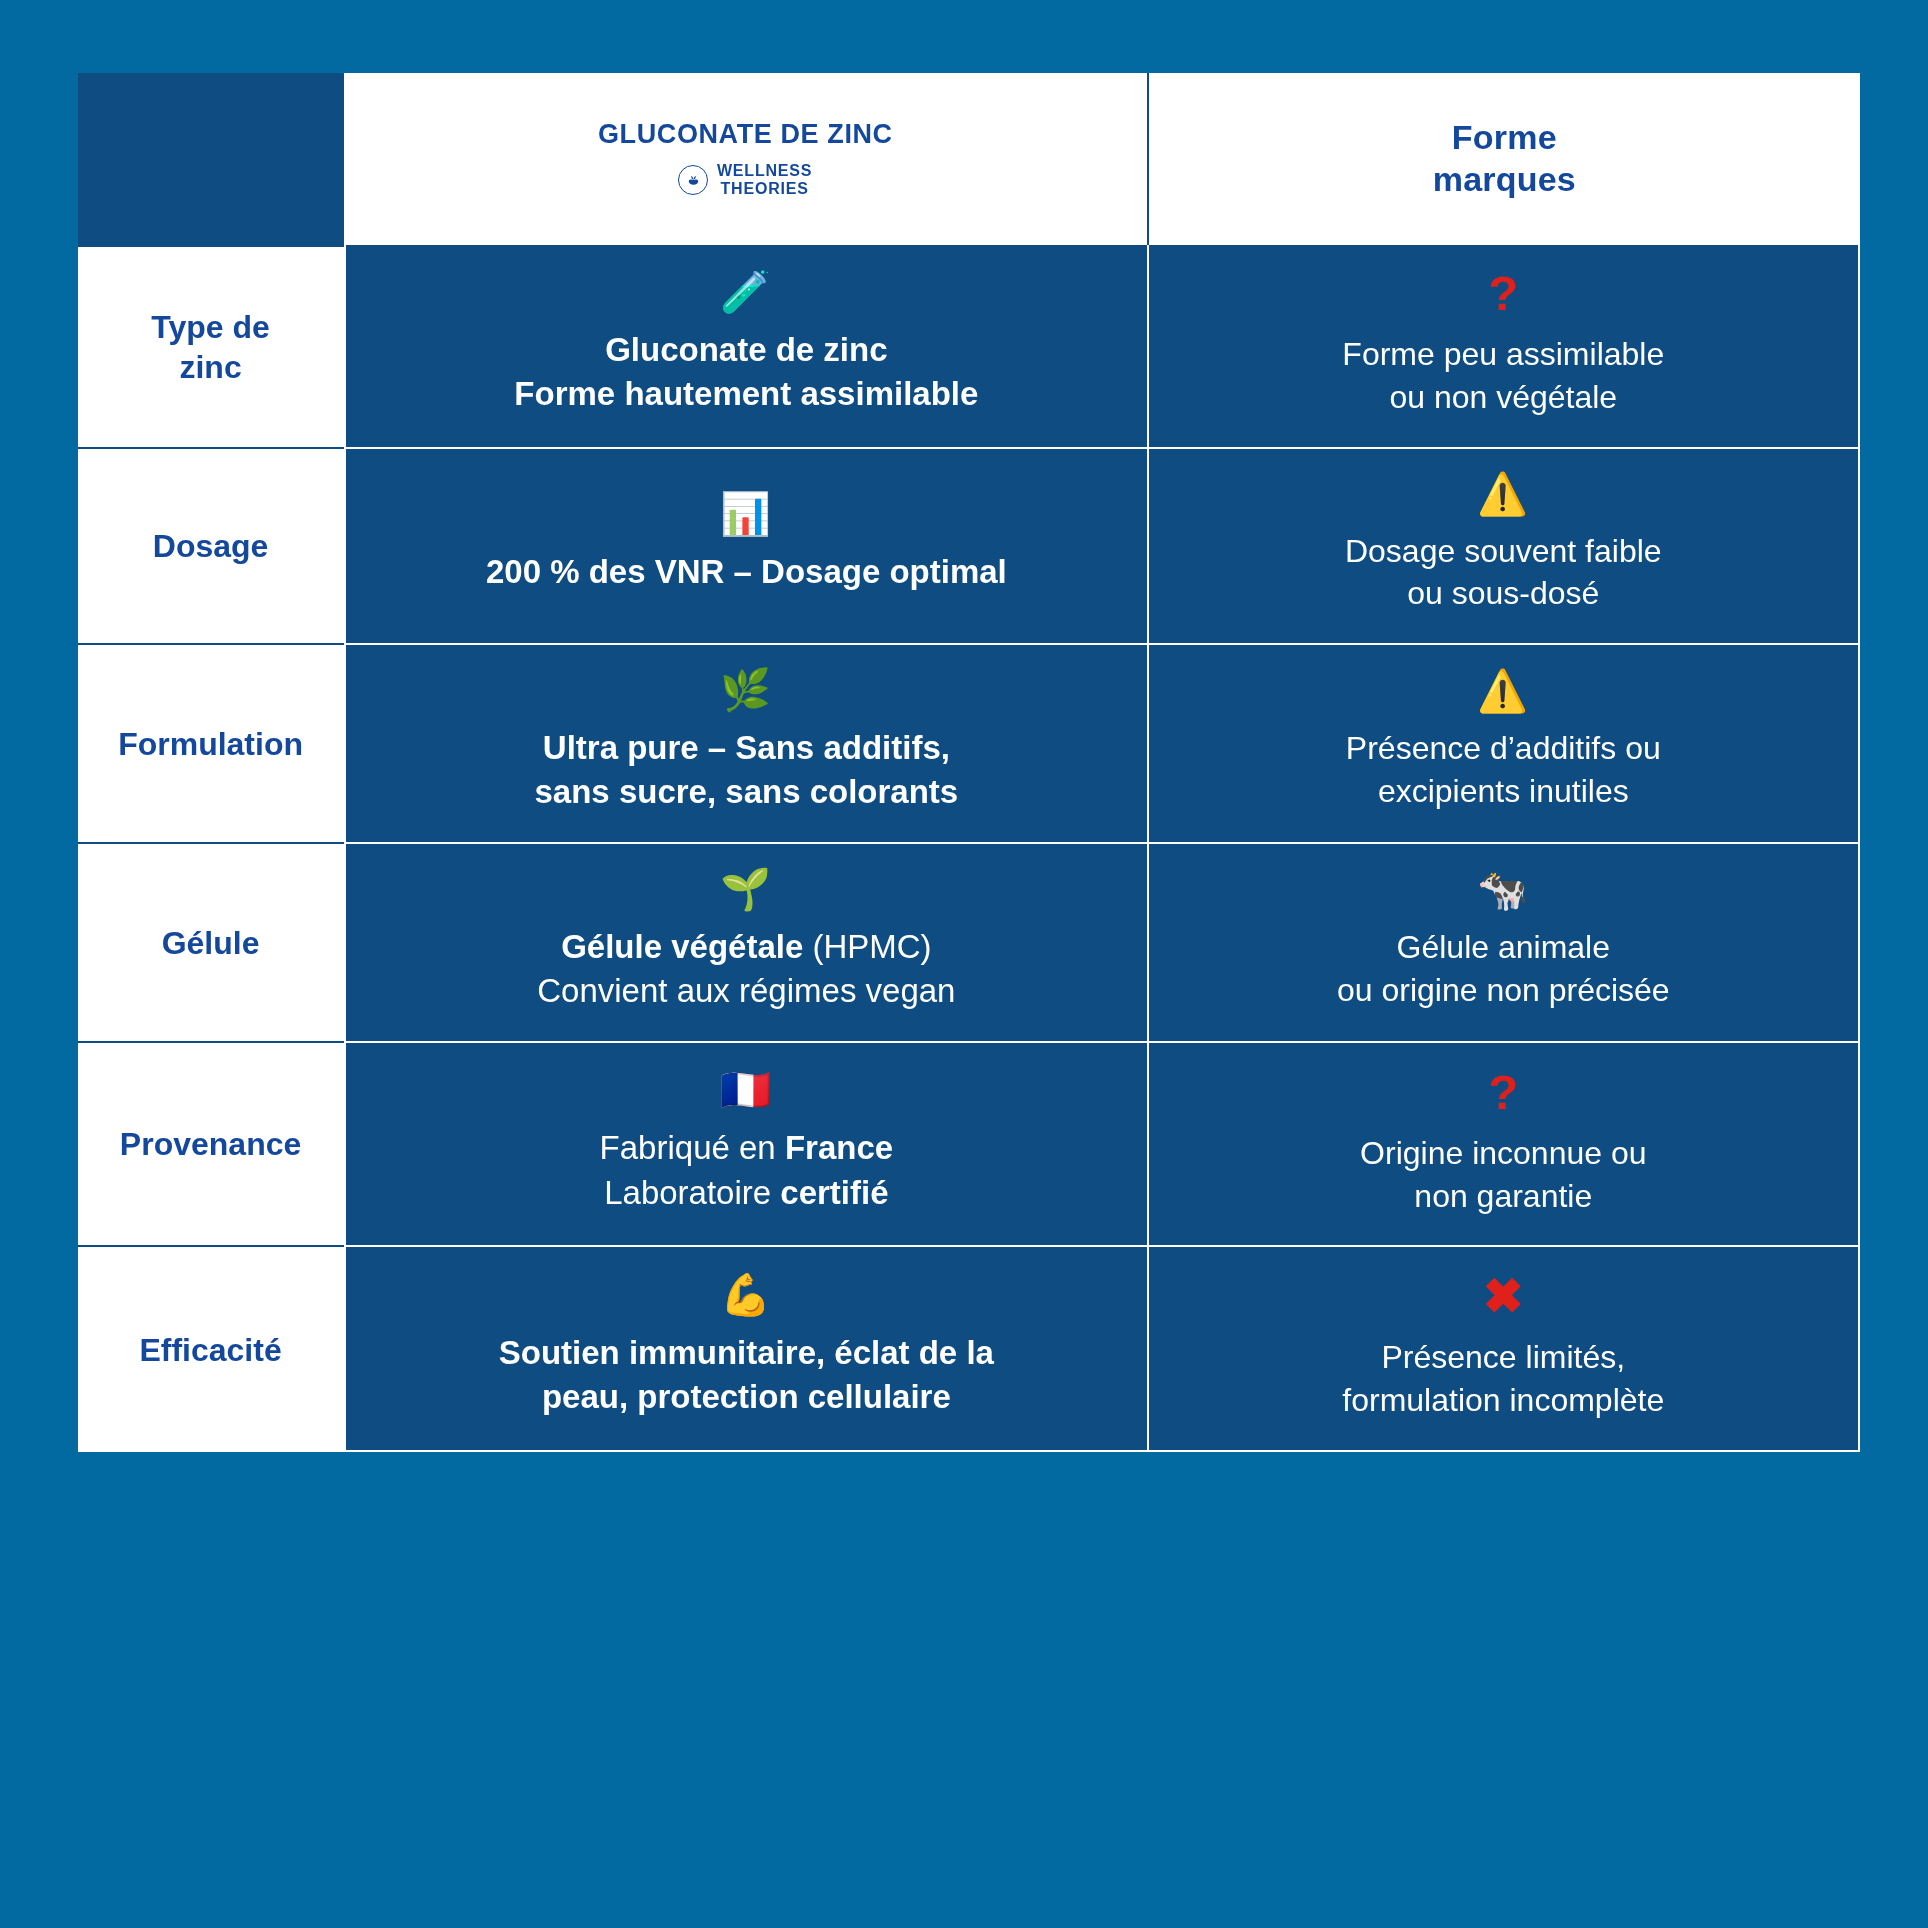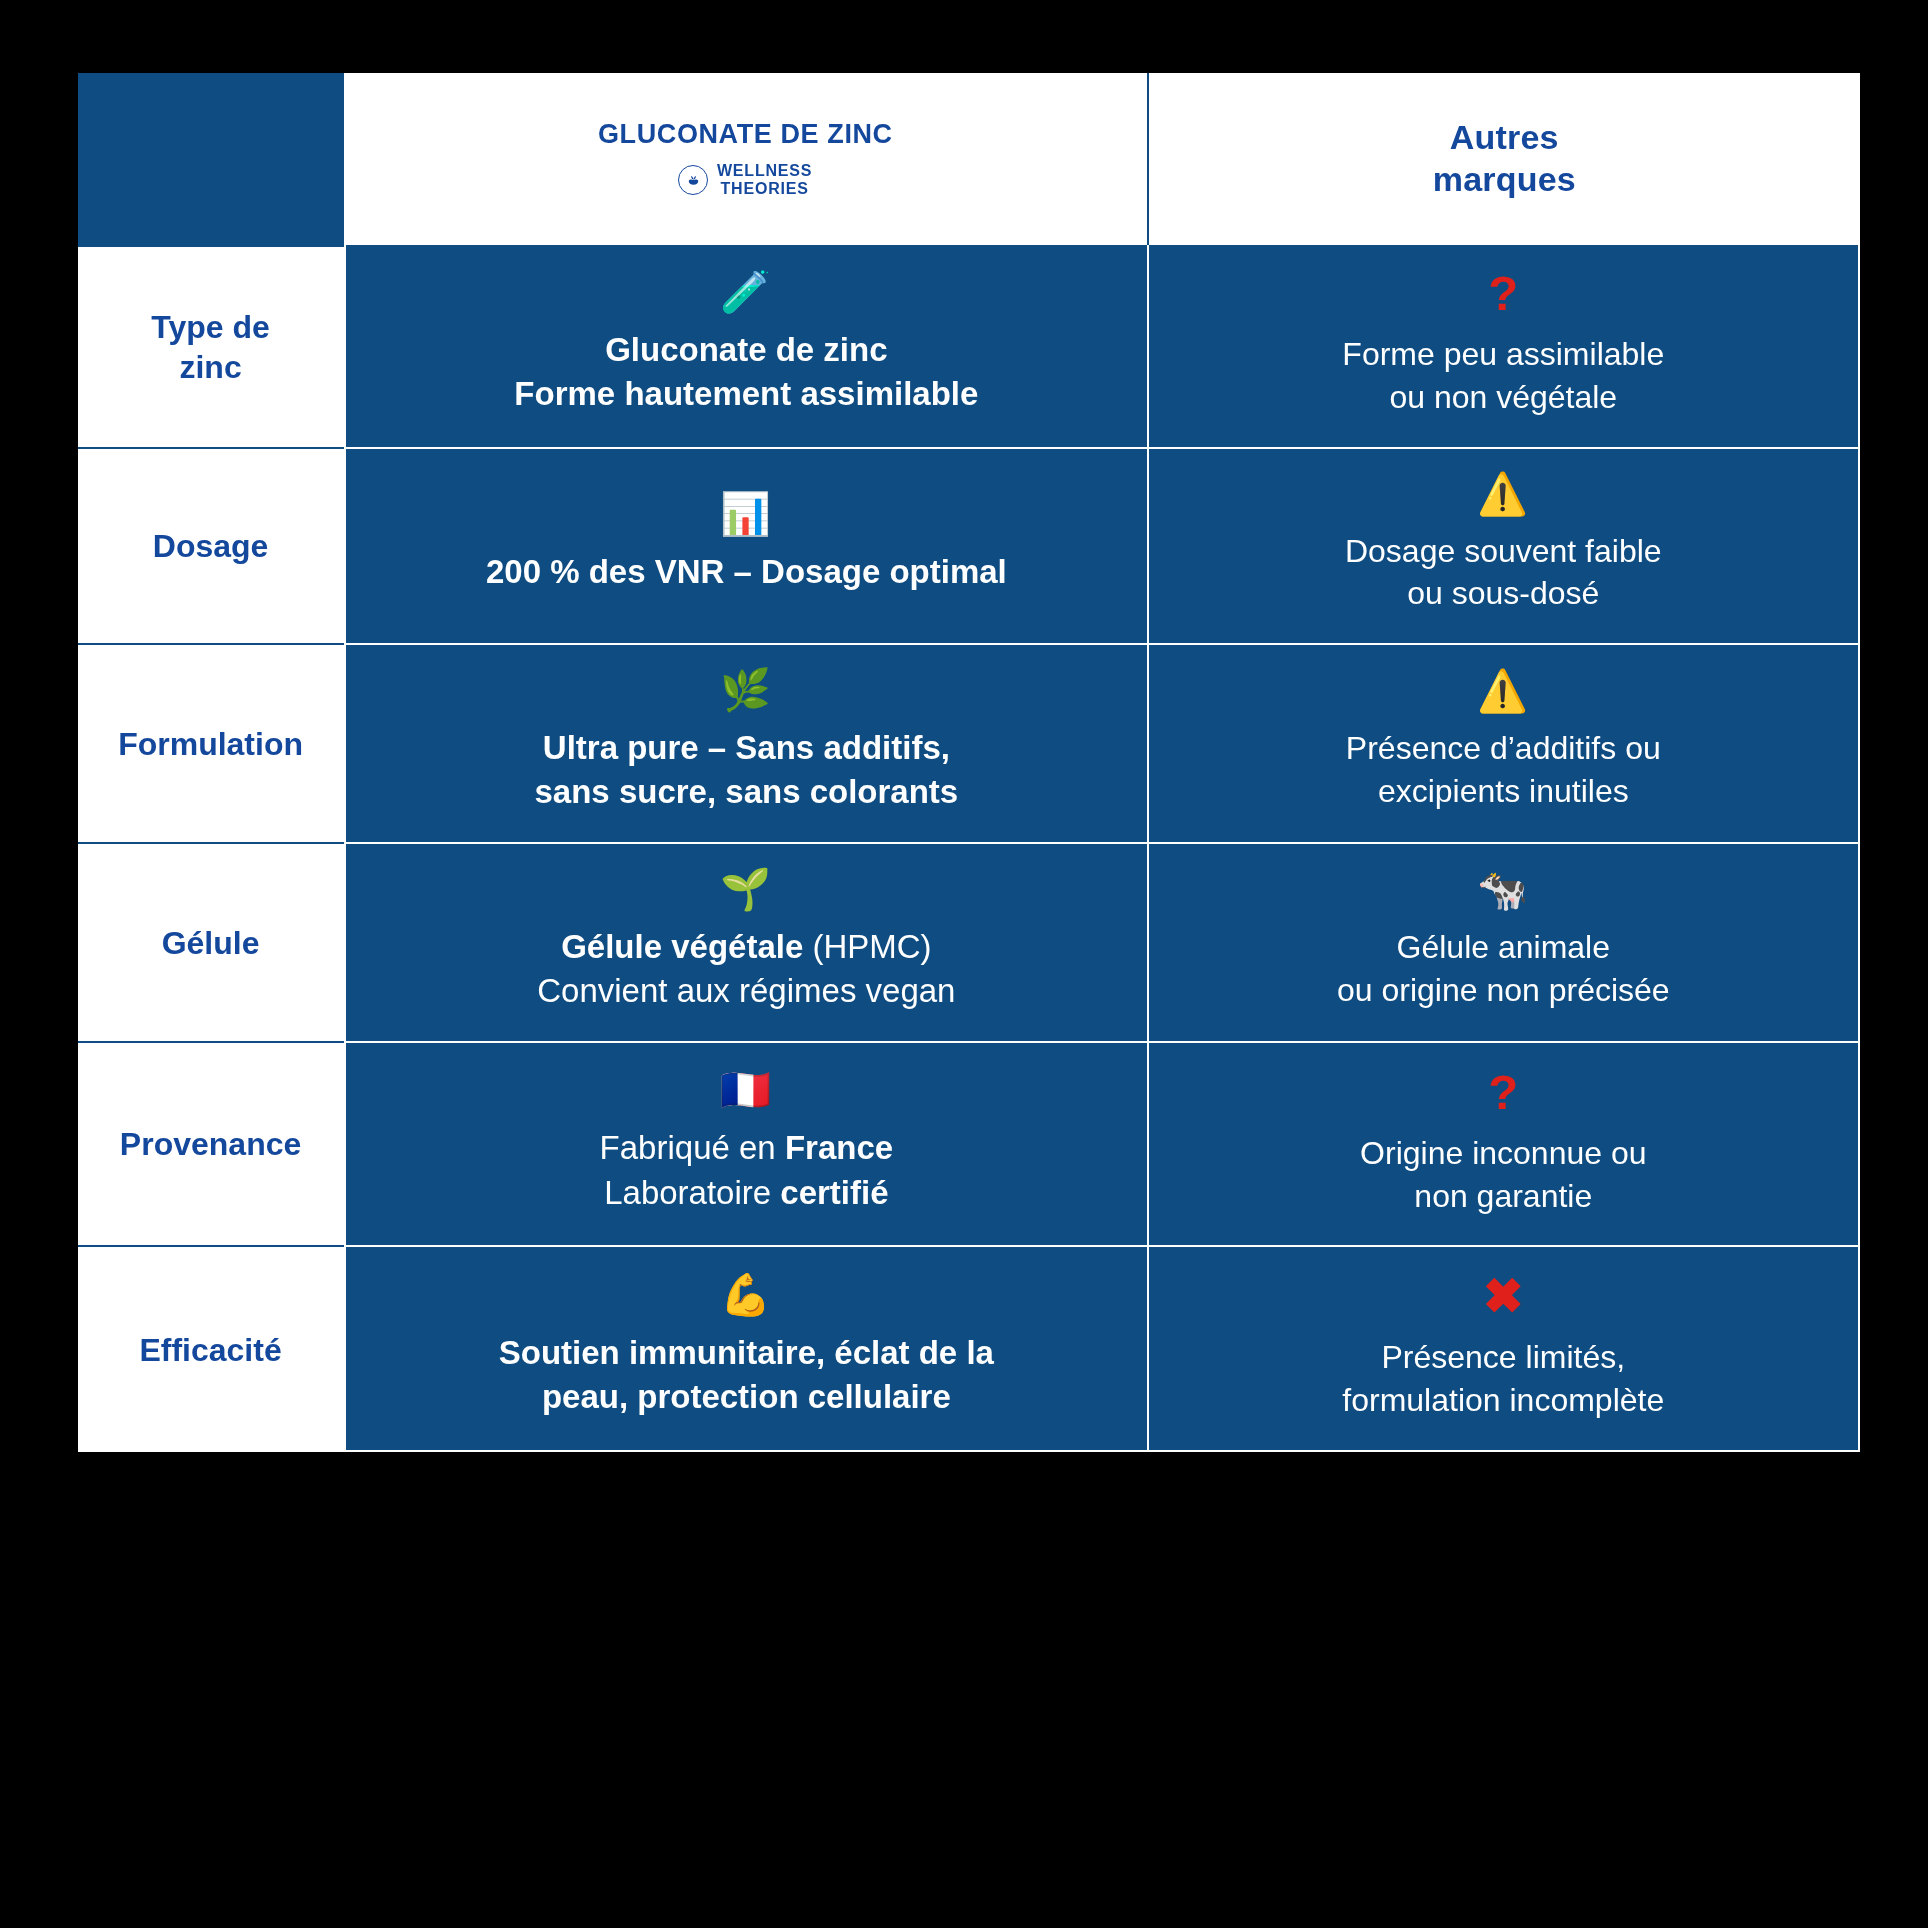--- a/index.html
+++ b/index.html
@@ -11,21 +11,21 @@
     height: 1928px;
     background: #0f4c81;
     font-family: "Liberation Sans", sans-serif;
     overflow: hidden;
   }
 
   .board {
     position: relative;
     width: 1928px;
     height: 1928px;
-    background: #000000;
+    background: #0369a1;
     box-sizing: border-box;
     padding: 73px 66px 68px 75px;
     display: flex;
     align-items: flex-start;
     justify-content: center;
   }
 
   .table {
     width: 1782px;
     border-collapse: separate;
@@ -167,21 +167,21 @@
             </svg>
           </span>
           <span class="brand-text">
             <span>WELLNESS</span><br>
             <span>THEORIES</span>
           </span>
         </div>
       </td>
       <td class="hdr-cell last">
         <div class="hdr-title big">
-          <span>Autres</span><br>
+          <span>Forme</span><br>
           <span>marques</span>
         </div>
       </td>
     </tr>
 
     <tr class="r1">
       <td class="lbl">
         <span>Type de</span><br>
         <span>zinc</span>
       </td>

